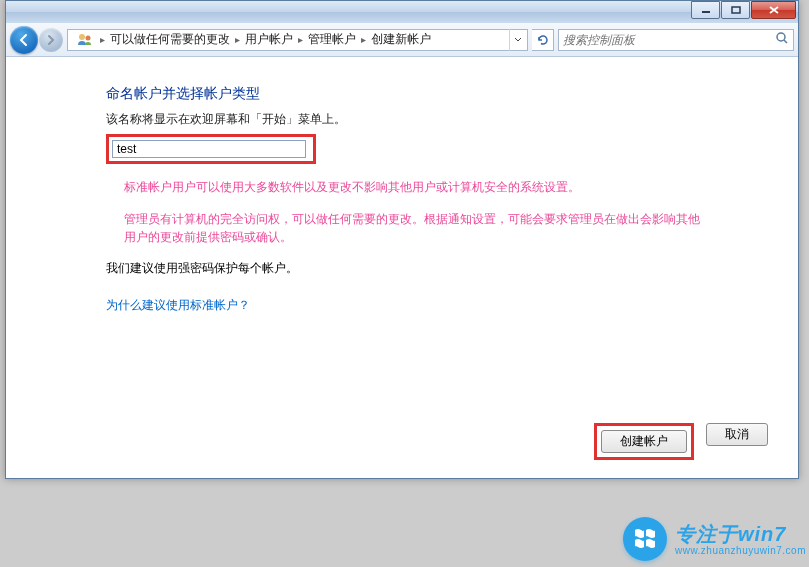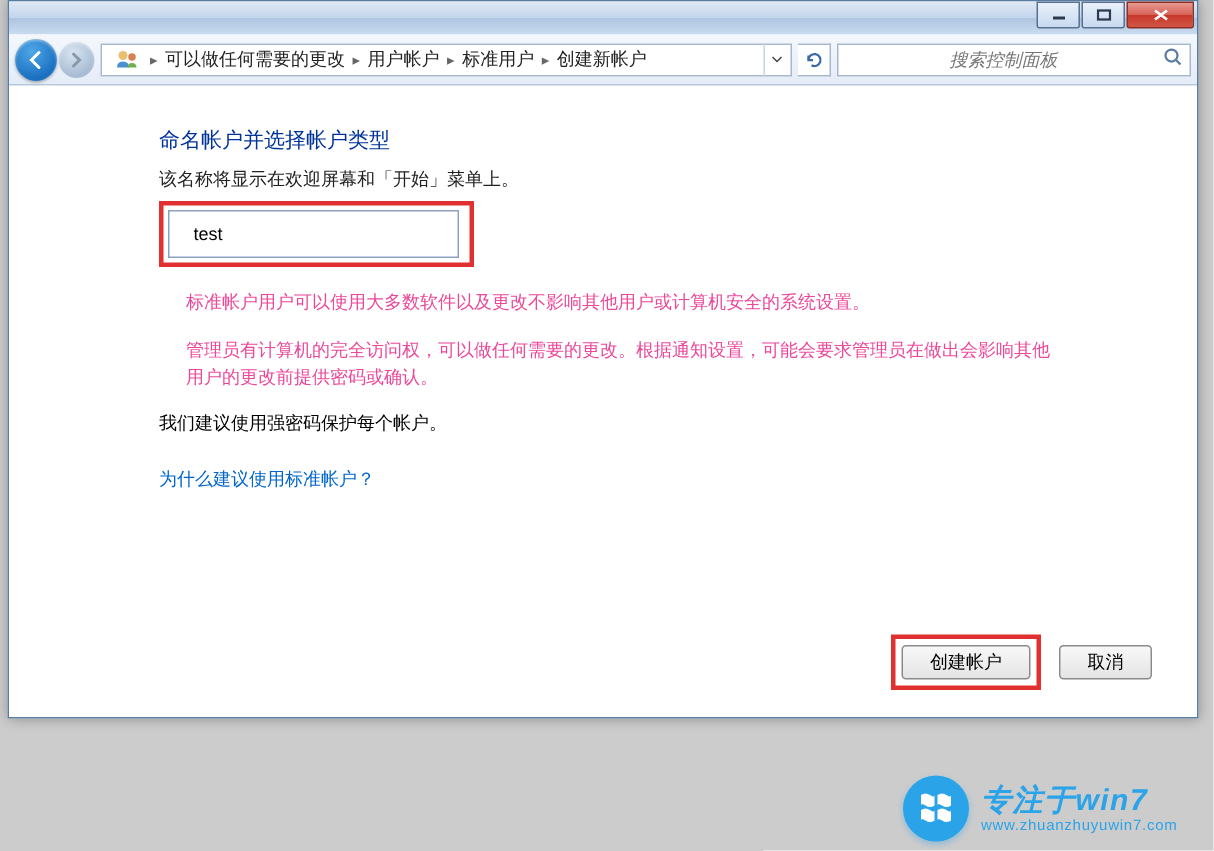--- a/index.html
+++ b/index.html
@@ -131,21 +131,20 @@
       align-items: center;
       padding: 0 4px;
     }
     .searchbox input {
       flex: 1;
       border: none;
       outline: none;
       font-size: 12px;
       color: #888;
       font-style: italic;
-      text-align: center;
     }
     .searchbox .search-ico { color: #5a7ca0; }
     .content {
       padding: 28px 20px 14px 100px;
       height: calc(100% - 56px);
       position: relative;
     }
     .heading {
       color: #003399;
       font-size: 14px;
@@ -157,23 +156,23 @@
       margin-bottom: 6px;
     }
     .input-highlight {
       border: 3px solid #e03030;
       padding: 3px;
       width: 210px;
       margin-bottom: 14px;
     }
     .name-input {
       width: 194px;
-      height: 32px;
+      height: 18px;
       border: 1px solid #8ca0c0;
-      padding: 0 16px;
+      padding: 0 4px;
       font-size: 12px;
       outline: none;
     }
     .radio-row {
       display: flex;
       align-items: center;
       margin-bottom: 4px;
     }
     .radio-row input { margin-right: 4px; }
     .radio-desc {
@@ -192,40 +191,40 @@
       color: #0066cc;
       cursor: pointer;
       font-size: 12px;
     }
     .button-row {
       position: absolute;
       right: 30px;
       bottom: 18px;
       display: flex;
       gap: 12px;
-      align-items: center;
+      align-items: flex-start;
     }
     .btn {
       height: 23px;
       padding: 0 18px;
       background: linear-gradient(to bottom, #f8f8f8, #e4e4e4);
       border: 1px solid #8a8a8a;
       border-radius: 3px;
       font-size: 12px;
       cursor: pointer;
       font-family: inherit;
     }
     .btn-highlight {
       border: 3px solid #e03030;
       padding: 4px;
       display: inline-block;
     }
     .watermark {
       position: absolute;
-      right: 24px;
+      right: 3px;
       bottom: 6px;
       display: flex;
       align-items: center;
       gap: 8px;
       margin-top: 12px;
     }
     .wm-logo {
       width: 44px;
       height: 44px;
       background: #2ba3e8;
@@ -296,21 +295,21 @@
           <path d="M2 14 Q2 10 6 10 Q10 10 10 14 Z" fill="#4a90d0"></path>
           <circle cx="12" cy="7" r="2.5" fill="#d88050"></circle>
           <path d="M9 14 Q9 11 12 11 Q15 11 15 14 Z" fill="#70b050"></path>
         </svg>
       </span>
       <span class="crumb-arrow">▸</span>
       <span class="crumb">可以做任何需要的更改</span>
       <span class="crumb-arrow">▸</span>
       <span class="crumb">用户帐户</span>
       <span class="crumb-arrow">▸</span>
-      <span class="crumb">标准用户</span>
+      <span class="crumb">管理帐户</span>
       <span class="crumb-arrow">▸</span>
       <span class="crumb">创建新帐户</span>
       <span class="bc-dropdown">
         <svg width="8" height="6">
             <path d="M1 1 L4 4 L7 1" stroke="#444" fill="none"></path>
           </svg>
       </span>
     </div>
     <div class="bc-refresh">
       <svg width="14" height="14" viewBox="0 0 14 14">

